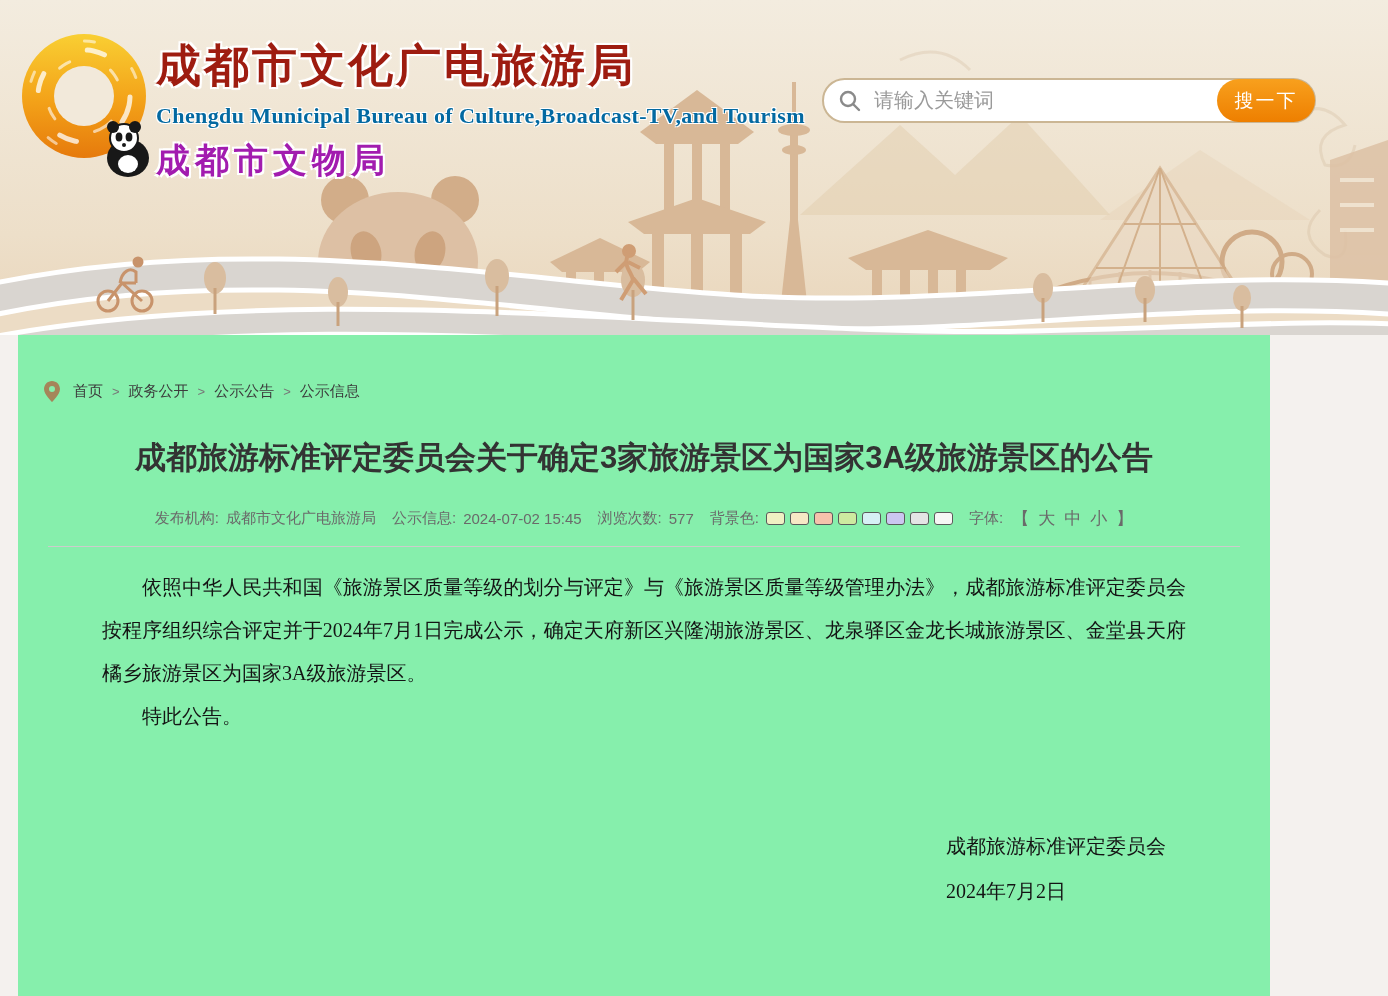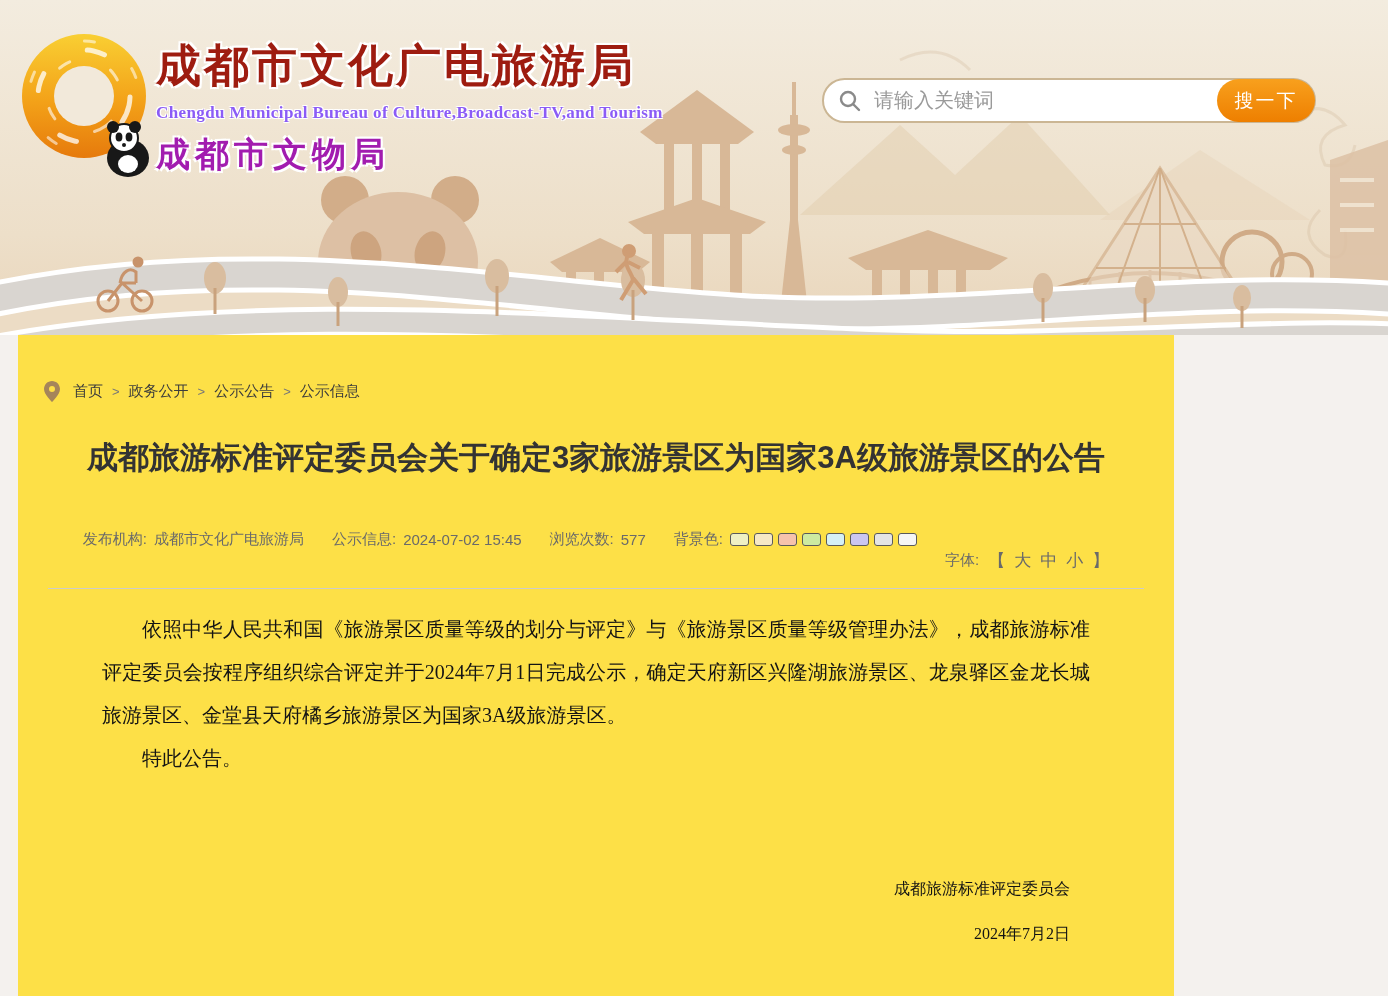--- a/index.html
+++ b/index.html
@@ -18,21 +18,21 @@
 
   .logo { position: absolute; top: 28px; left: 18px; width: 140px; height: 152px; }
 
   .brand { position: absolute; top: 36px; left: 156px; }
   .brand-cn {
     font-size: 45px; font-weight: bold; color: #9e1c10; letter-spacing: 3px;
     text-shadow: 2px 2px 0 #fff, -2px -2px 0 #fff, 2px -2px 0 #fff, -2px 2px 0 #fff, 0 0 4px #fff;
     font-family: "Liberation Serif", serif;
   }
   .brand-en {
-    margin-top: 7px; font-size: 17px; font-weight: bold; color: #8b5cf6;
+    margin-top: 7px; font-size: 22px; font-weight: bold; color: #0369a1;
     font-family: "Liberation Serif", serif; letter-spacing: 0.4px;
     text-shadow: 1px 1px 0 #fff, -1px -1px 0 #fff, 1px -1px 0 #fff, -1px 1px 0 #fff;
   }
   .brand-sub {
     margin-top: 9px; font-size: 34px; font-weight: bold; color: #a21caf; letter-spacing: 5px;
     font-family: "Liberation Serif", serif;
     text-shadow: 2px 2px 0 #fff, -2px -2px 0 #fff, 2px -2px 0 #fff, -2px 2px 0 #fff;
   }
 
   .search {
@@ -48,62 +48,62 @@
   .search input::placeholder { color: #9a9a9a; }
   .search-btn {
     flex: 0 0 auto; width: 98px; height: 43px; margin-right: -1px;
     background: linear-gradient(#f8a01d, #ee7f00);
     border: none; border-radius: 22px; color: #fff; font-size: 19px;
     letter-spacing: 2px; cursor: pointer; font-family: "Liberation Sans", sans-serif;
   }
 
   
   .card {
-    position: absolute; top: 335px; left: 18px; width: 1156px; height: 661px;
-    background: #fde047;
+    position: absolute; top: 335px; left: 18px; width: 1252px; height: 661px;
+    background: #86efac;
   }
   .breadcrumb {
     display: flex; align-items: center; gap: 9px;
     padding: 46px 0 0 26px; font-size: 15px; color: #3c3c3c;
   }
   .breadcrumb .crumb { cursor: pointer; }
   .breadcrumb .sep { color: #777; font-size: 13px; }
   .pin { display: flex; align-items: center; margin-right: 4px; }
 
   .article-title {
     margin: 30px auto 0; max-width: 1225px; text-align: center;
     font-size: 31px; font-weight: bold; color: #333; line-height: 52px;
     font-family: "Liberation Sans", sans-serif;
   }
 
   .meta {
     margin-top: 23px; display: flex; justify-content: center; align-items: center;
-    gap: 28px; font-size: 15px; color: #6a6a6a;
+    gap: 16px; font-size: 15px; color: #6a6a6a;
   }
   .meta-item { display: flex; align-items: center; gap: 7px; white-space: nowrap; }
   .swatches { display: flex; align-items: center; gap: 5px; }
   .swatch {
     width: 19px; height: 13px; border: 1px solid #5a5a5a; border-radius: 3px;
     display: inline-block; cursor: pointer;
   }
-  .font-sizes { display: flex; align-items: center; gap: 9px; font-size: 17px; margin-top: 42px; }
+  .font-sizes { display: flex; align-items: center; gap: 9px; font-size: 17px; }
   .font-size-option { cursor: pointer; }
 
   .divider { margin: 16px 30px 0; border-top: 1px solid #cccccc; }
 
   .body-text {
     margin: 19px 84px 0; font-family: "Liberation Serif", serif;
     font-size: 20px; line-height: 43px; color: #141414; text-align: justify;
   }
   .body-text p { margin: 0; text-indent: 2em; }
 
   .signature-wrap { margin: 86px 104px 0 0; text-align: right; }
   .signature-inner {
-    display: inline-block; text-align: right;
-    font-family: "Liberation Serif", serif; font-size: 16px; color: #141414; line-height: 45px;
+    display: inline-block; text-align: left;
+    font-family: "Liberation Serif", serif; font-size: 20px; color: #141414; line-height: 45px;
   }
 </style>
 </head>
 <body>
 
 <div class="page">
 
   <div class="banner">
     <svg class="scene" width="1388" height="335" viewBox="0 0 1388 335" preserveAspectRatio="none">
       <defs>

